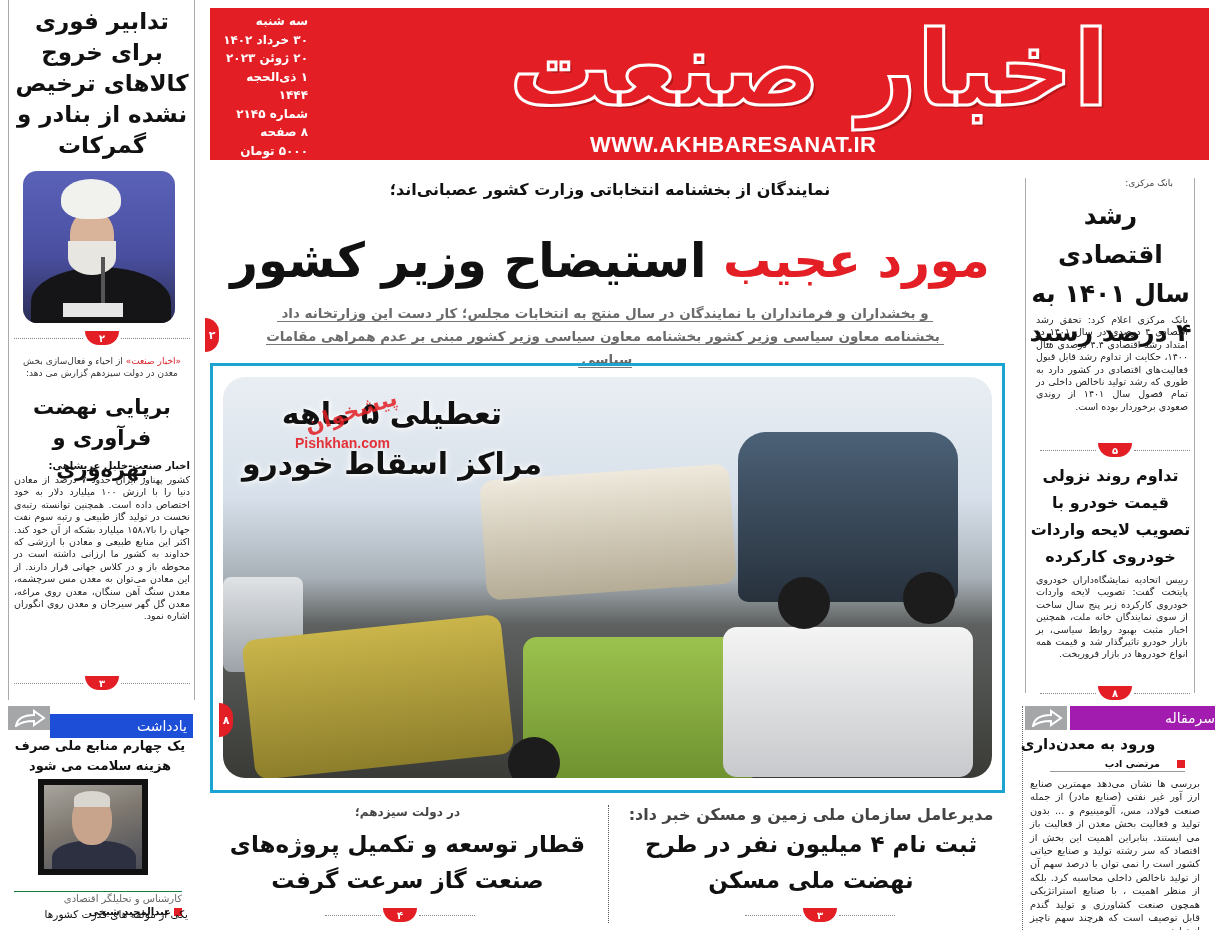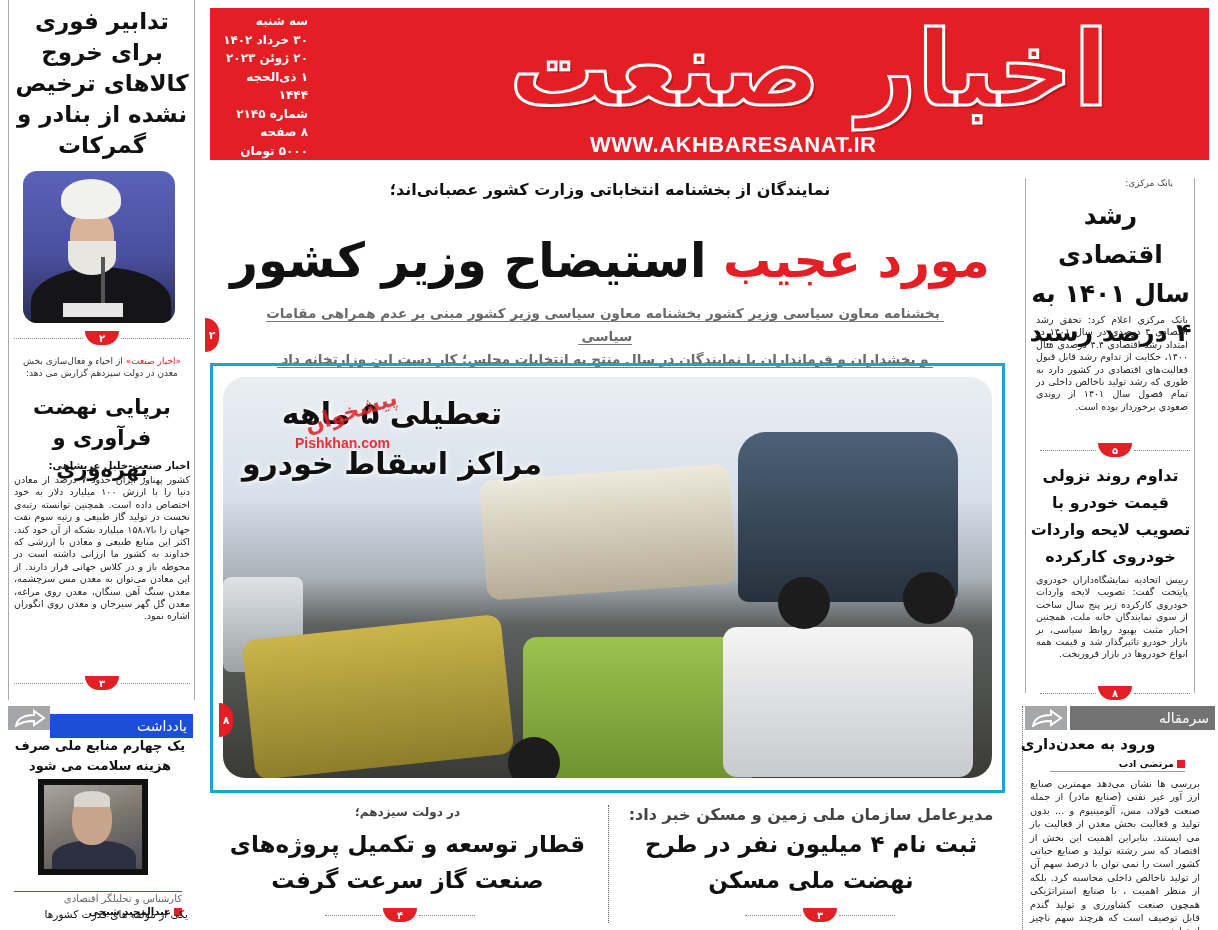--- a/index.html
+++ b/index.html
@@ -118,23 +118,23 @@
 
   
   .r-kicker { left: 1028px; top: 178px; width: 165px; font-size: 9px; color: #444; text-align: right; padding-right: 20px; }
   .r-head1 { left: 1028px; top: 196px; width: 165px; font-size: 25px; line-height: 39px; }
   .r-body1 { left: 1036px; top: 314px; width: 152px; }
   .r-head2 { left: 1028px; top: 462px; width: 165px; font-size: 16px; line-height: 27px; }
   .r-body2 { left: 1036px; top: 574px; width: 152px; }
 
   .edit-banner { left: 1025px; top: 706px; width: 190px; height: 24px; }
   .edit-arrow { position: absolute; left: 0; top: 0; width: 42px; height: 24px; background: #a5a6a8; }
-  .edit-label { position: absolute; right: 0; top: 0; width: 145px; height: 24px; background: #737373; color: #fff; font-size: 14px; line-height: 24px; padding-right: 6px; text-align: right; }
+  .edit-label { position: absolute; right: 0; top: 0; width: 145px; height: 24px; background: #a21caf; color: #fff; font-size: 14px; line-height: 24px; text-align: right; }
   .r-edit-head { left: 998px; top: 735px; width: 180px; font-size: 15px; font-weight: bold; text-align: center; }
-  .r-edit-author { left: 1050px; top: 758px; width: 135px; font-size: 9.5px; font-weight: bold; text-align: right; border-bottom: 1px solid #999; padding-bottom: 2px; display: flex; gap: 3px; align-items: center; }
+  .r-edit-author { left: 1050px; top: 758px; width: 135px; font-size: 9.5px; font-weight: bold; text-align: right; border-bottom: 1px solid #999; padding-bottom: 2px; display: flex; gap: 17px; align-items: center; }
   .r-edit-body { left: 1030px; top: 777px; width: 170px; font-size: 9.8px; line-height: 13.4px; }
   .dotted-v { border-left: 1px dotted #666; }
 </style>
 </head>
 <body>
 
 <div class="abs masthead">
   <div class="logo-text">اخبار صنعت</div>
   <div class="masthead-url">WWW.AKHBARESANAT.IR</div>
   <div class="masthead-meta">
@@ -197,22 +197,22 @@
 <div class="abs l-note-author">
     <span class="sq"></span>
     <span>عبدالمجید شیخی</span>
   </div>
 <div class="abs l-note-role">کارشناس و تحلیلگر اقتصادی</div>
 <div class="abs l-note-body">یکی از مولفه های قدرت کشورها</div>
 
 <div class="abs c-kicker">نمایندگان از بخشنامه انتخاباتی وزارت کشور عصبانی‌اند؛</div>
 <div class="abs c-main"><span class="red">مورد عجیب</span><span> استیضاح وزیر کشور</span></div>
 <div class="abs c-sub">
+  <div><span>و بخشداران و فرمانداران با نمایندگان در سال منتج به انتخابات مجلس؛ کار دست این وزارتخانه داد</span></div>
   <div><span>بخشنامه معاون سیاسی وزیر کشور بخشنامه معاون سیاسی وزیر کشور مبنی بر عدم همراهی مقامات سیاسی</span></div>
-  <div><span>و بخشداران و فرمانداران با نمایندگان در سال منتج به انتخابات مجلس؛ کار دست این وزارتخانه داد</span></div>
 </div>
 <div class="side-badge" style="left:205px; top:318px;">۲</div>
 
 <div class="abs c-photo-frame">
   <div class="c-photo">
     <div class="car car-far"></div>
     <div class="car car-yellow"></div>
     <div class="car car-green"></div>
     <div class="car car-white-bot"></div>
     <div class="car car-white-top"></div>

